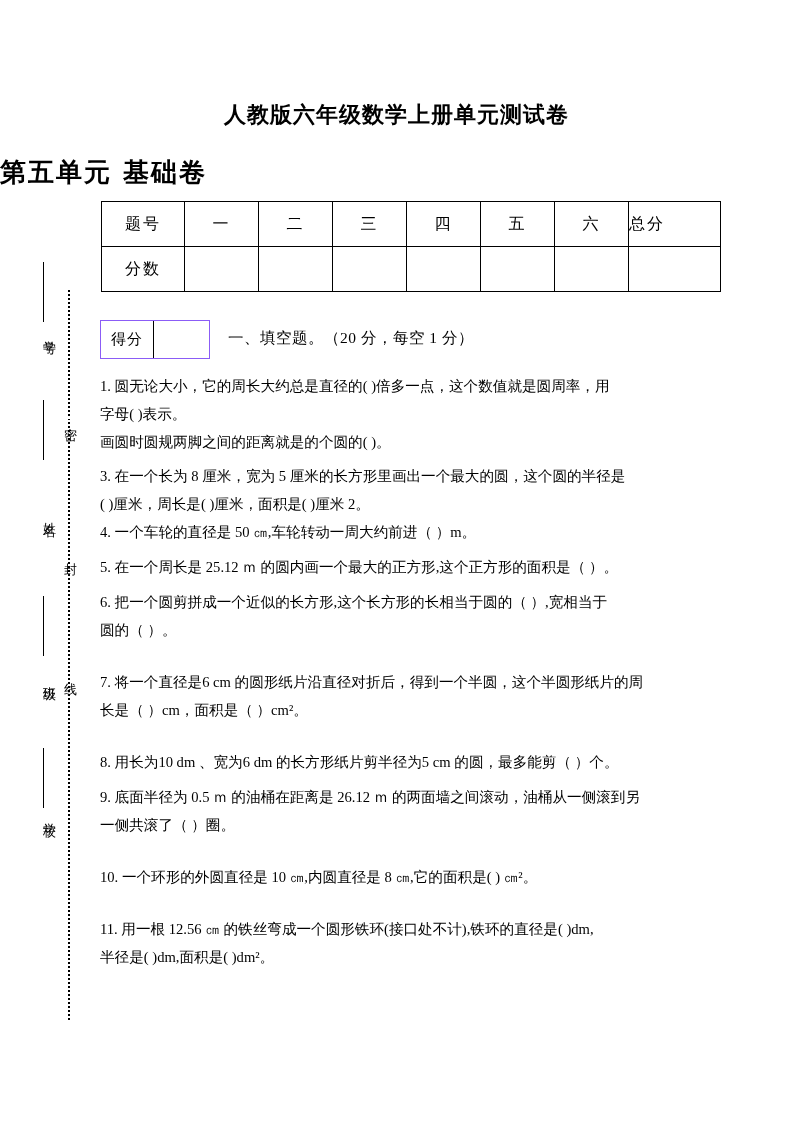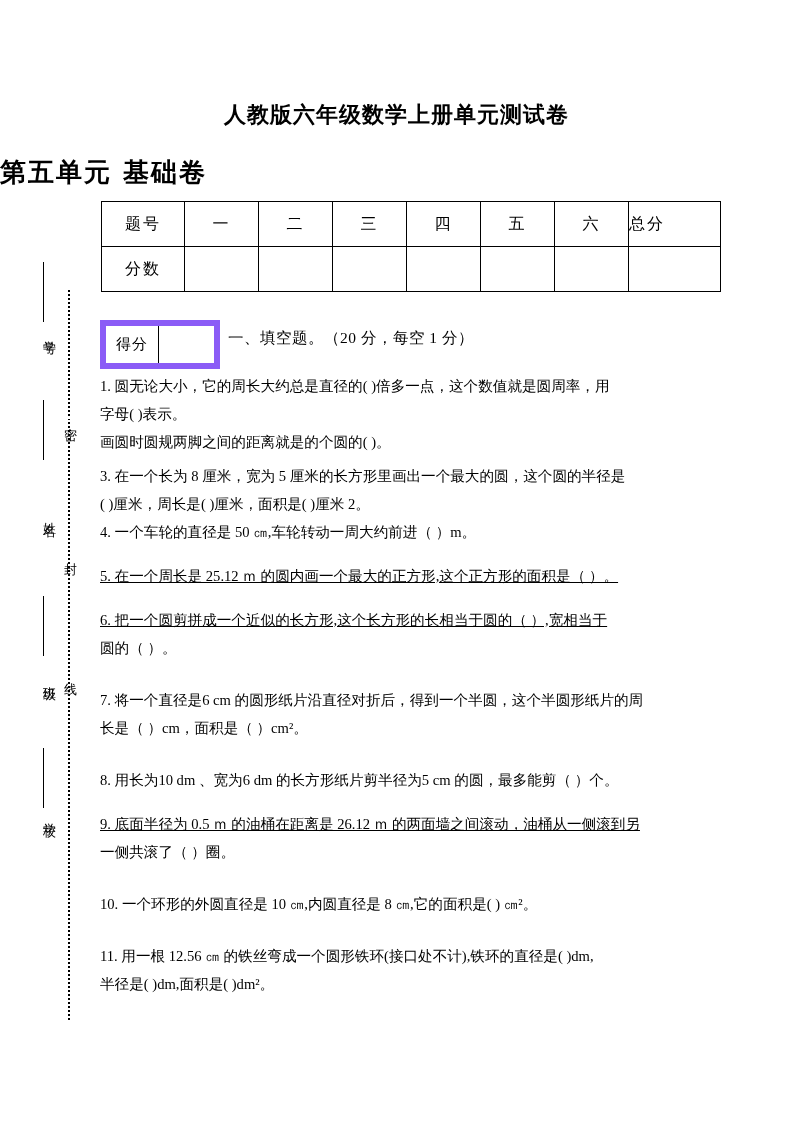--- a/index.html
+++ b/index.html
@@ -124,21 +124,21 @@
     text-align: left;
     padding-left: 0;
   }
 
   
   .defen-box {
     position: absolute;
     left: 100px;
     top: 320px;
     display: flex;
-    border: 6px solid #8b5cf6;
+    border: 1px solid #8b5cf6;
     width: 108px;
     height: 37px;
   }
   .defen-label {
     width: 52px;
     border-right: 1px solid #000;
     font-size: 15px;
     display: flex;
     align-items: center;
     justify-content: center;
@@ -161,21 +161,21 @@
     top: 372px;
     width: 604px;
   }
   .q {
     font-size: 14.6px;
     line-height: 28px;
     text-align: justify;
     margin: 0 0 0 0;
   }
   .q.gap-sm { margin-top: 6px; }
-  .q.gap-md { margin-top: 16px; text-decoration: underline; }
+  .q.gap-md { margin-top: 7px; }
   .q.gap-lg { margin-top: 24px; }
 </style>
 </head>
 <body>
 
 <div class="seal-margin">
   <div class="seal-dotline"></div>
 
   <div class="seal-char c1">密</div>
   <div class="seal-char c2">封</div>

